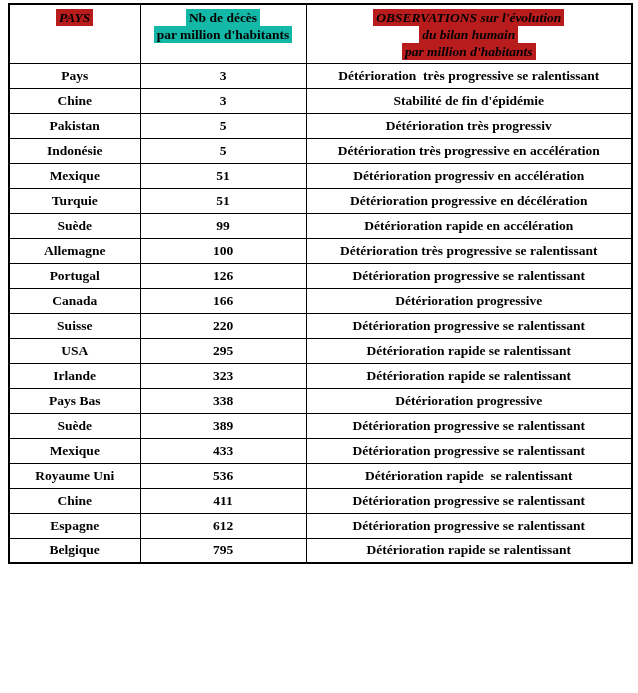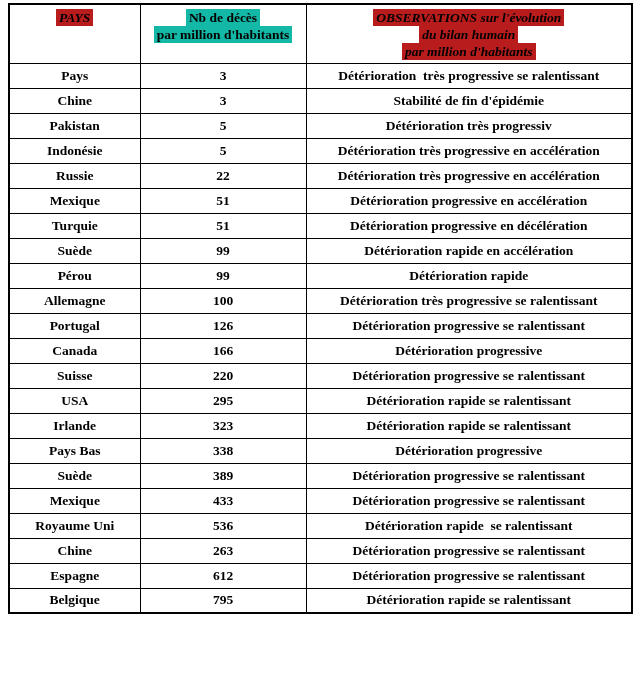--- a/index.html
+++ b/index.html
@@ -89,43 +89,33 @@
         <td>Pakistan</td>
         <td>5</td>
         <td>Détérioration très progressiv</td>
       </tr>
       <tr>
         <td>Indonésie</td>
         <td>5</td>
         <td>Détérioration très progressive en accélération</td>
       </tr>
       <tr>
-        <td>Russie</td>
-        <td>22</td>
-        <td>Détérioration très progressive en accélération</td>
-      </tr>
-      <tr>
         <td>Mexique</td>
         <td>51</td>
-        <td>Détérioration progressive en accélération</td>
+        <td>Détérioration progressiv en accélération</td>
       </tr>
       <tr>
         <td>Turquie</td>
         <td>51</td>
         <td>Détérioration progressive en décélération</td>
       </tr>
       <tr>
         <td>Suède</td>
         <td>99</td>
         <td>Détérioration rapide en accélération</td>
-      </tr>
-      <tr>
-        <td>Pérou</td>
-        <td>99</td>
-        <td>Détérioration rapide</td>
       </tr>
       <tr>
         <td>Allemagne</td>
         <td>100</td>
         <td>Détérioration très progressive se ralentissant</td>
       </tr>
       <tr>
         <td>Portugal</td>
         <td>126</td>
         <td>Détérioration progressive se ralentissant</td>
@@ -165,21 +155,21 @@
         <td>433</td>
         <td>Détérioration progressive se ralentissant</td>
       </tr>
       <tr>
         <td>Royaume Uni</td>
         <td>536</td>
         <td>Détérioration rapide  se ralentissant</td>
       </tr>
       <tr>
         <td>Chine</td>
-        <td>263</td>
+        <td>411</td>
         <td>Détérioration progressive se ralentissant</td>
       </tr>
       <tr>
         <td>Espagne</td>
         <td>612</td>
         <td>Détérioration progressive se ralentissant</td>
       </tr>
       <tr>
         <td>Belgique</td>
         <td>795</td>

